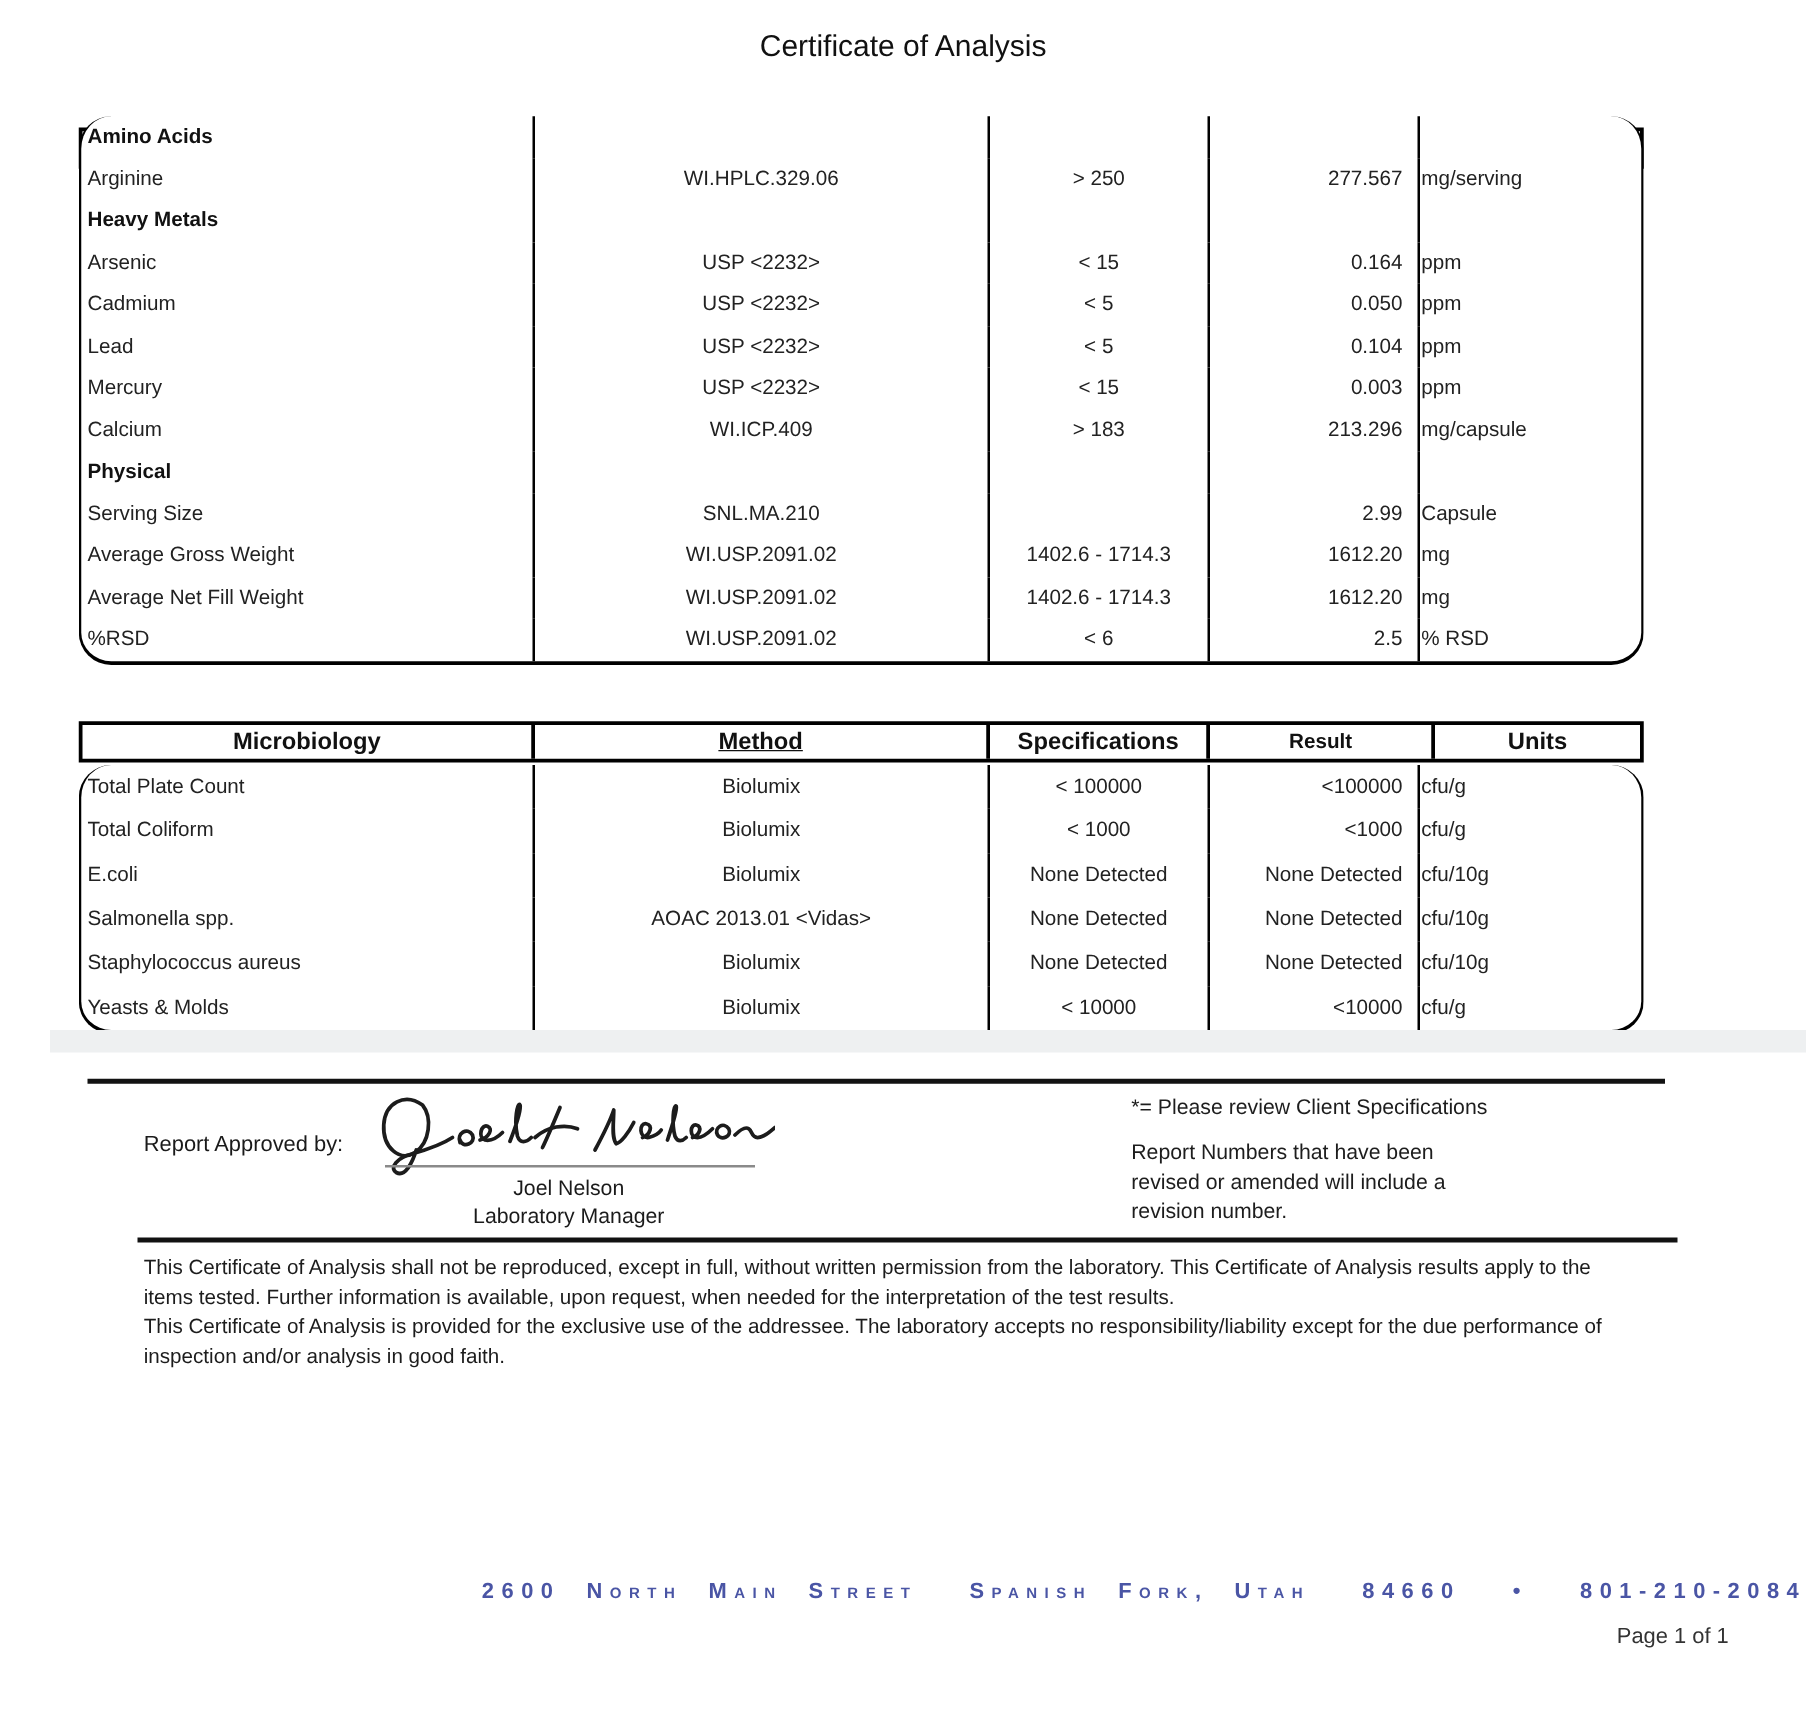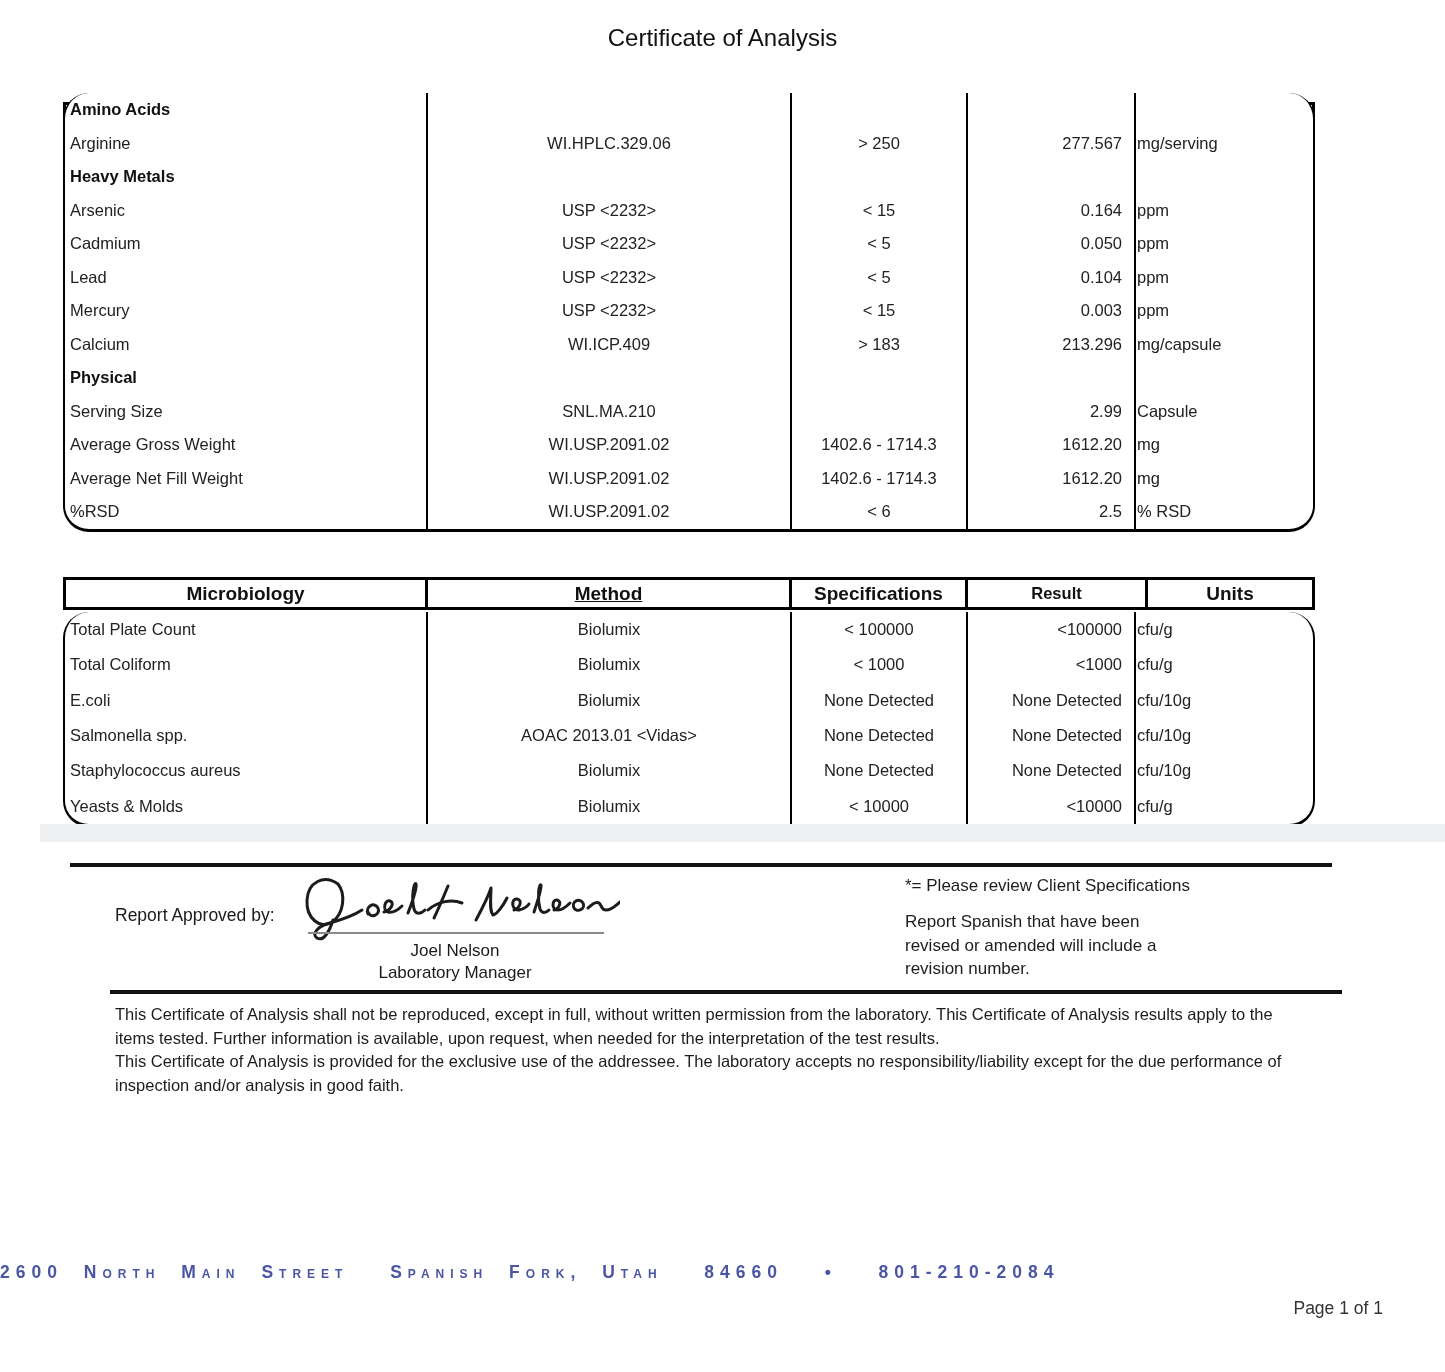--- a/index.html
+++ b/index.html
@@ -57,21 +57,21 @@
   .sig-svg { position:absolute; left:300px; top:868px; }
   .sig-line { position:absolute; left:308px; top:932px; width:296px; height:2px; background:#8a8a8a; }
   .signer { position:absolute; left:310px; width:290px; text-align:center; font-size:17px; color:#1a1a1a; }
   .signer-name  { top:941px; }
   .signer-title { top:963px; }
   .star-note { position:absolute; left:905px; top:876px; font-size:17px; color:#1d1d1d; }
   .revision-note { position:absolute; left:905px; top:910px; font-size:17px; line-height:23.5px; color:#1d1d1d; }
   .disclaimer { position:absolute; left:115px; top:1003px; width:1185px;
     font-size:16.5px; line-height:23.5px; color:#1c1c1c; }
   .footer-address {
-    position:absolute; top:1262px; left:0; width:100%; text-align:left;
+    position:absolute; top:1262px; left:0; width:100%; text-align:right;
     font-variant:small-caps; font-weight:700; font-size:17.5px;
     letter-spacing:6px; word-spacing:10px; white-space:pre;
   }
   .page-number { position:absolute; top:1298px; right:62px; font-size:17.5px; color:#333; }
 </style>
 </head>
 <body>
 
 <div class="page">
 
@@ -253,21 +253,21 @@
       <path d="M288,40 c4,-4 8,-7 11,-5 c3,2 2,7 7,7 c6,0 10,-5 14,-8"></path>
     </g>
   </svg>
   <div class="sig-line"></div>
 
   <div class="signer signer-name">Joel Nelson</div>
   <div class="signer signer-title">Laboratory Manager</div>
 
   <div class="star-note">*= Please review Client Specifications</div>
   <div class="revision-note">
-    <div>Report Spanish that have been</div>
+    <div>Report Numbers that have been</div>
     <div>revised or amended will include a</div>
     <div>revision number.</div>
   </div>
 
   <div class="rule rule-mid"></div>
 
   <div class="disclaimer">
     <p>This Certificate of Analysis shall not be reproduced, except in full, without written permission from the laboratory. This Certificate of Analysis results apply to the items tested. Further information is available, upon request, when needed for the interpretation of the test results.</p>
     <p>This Certificate of Analysis is provided for the exclusive use of the addressee. The laboratory accepts no responsibility/liability except for the due performance of inspection and/or analysis in good faith.</p>
   </div>

